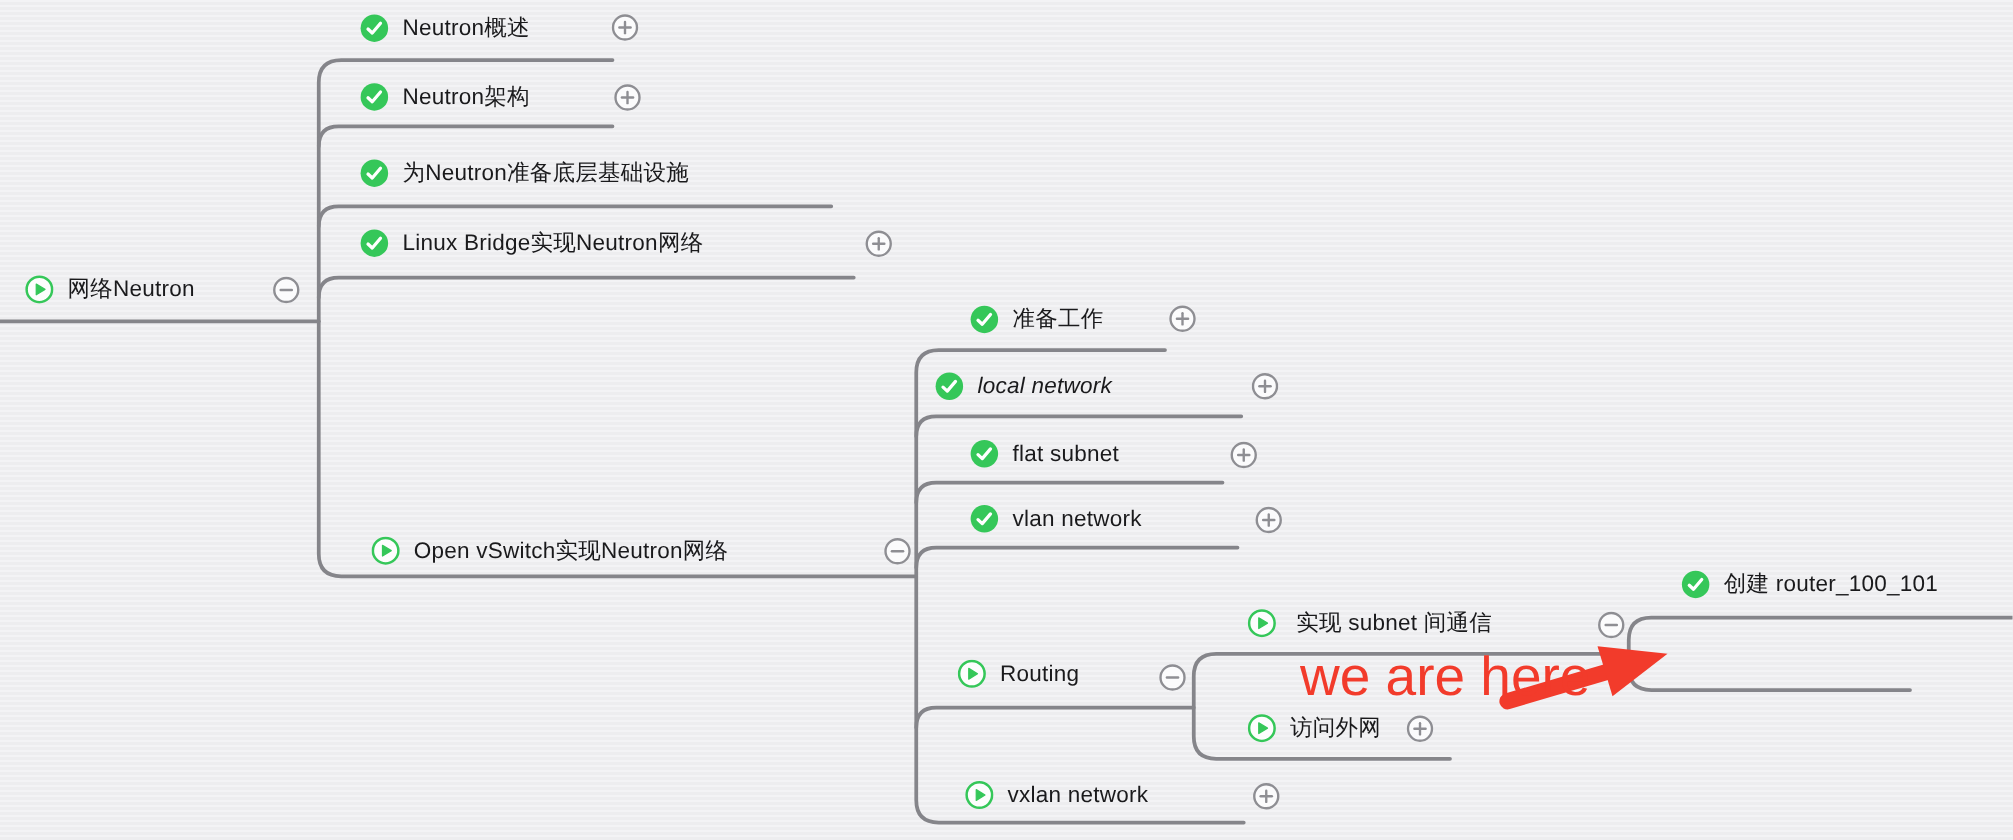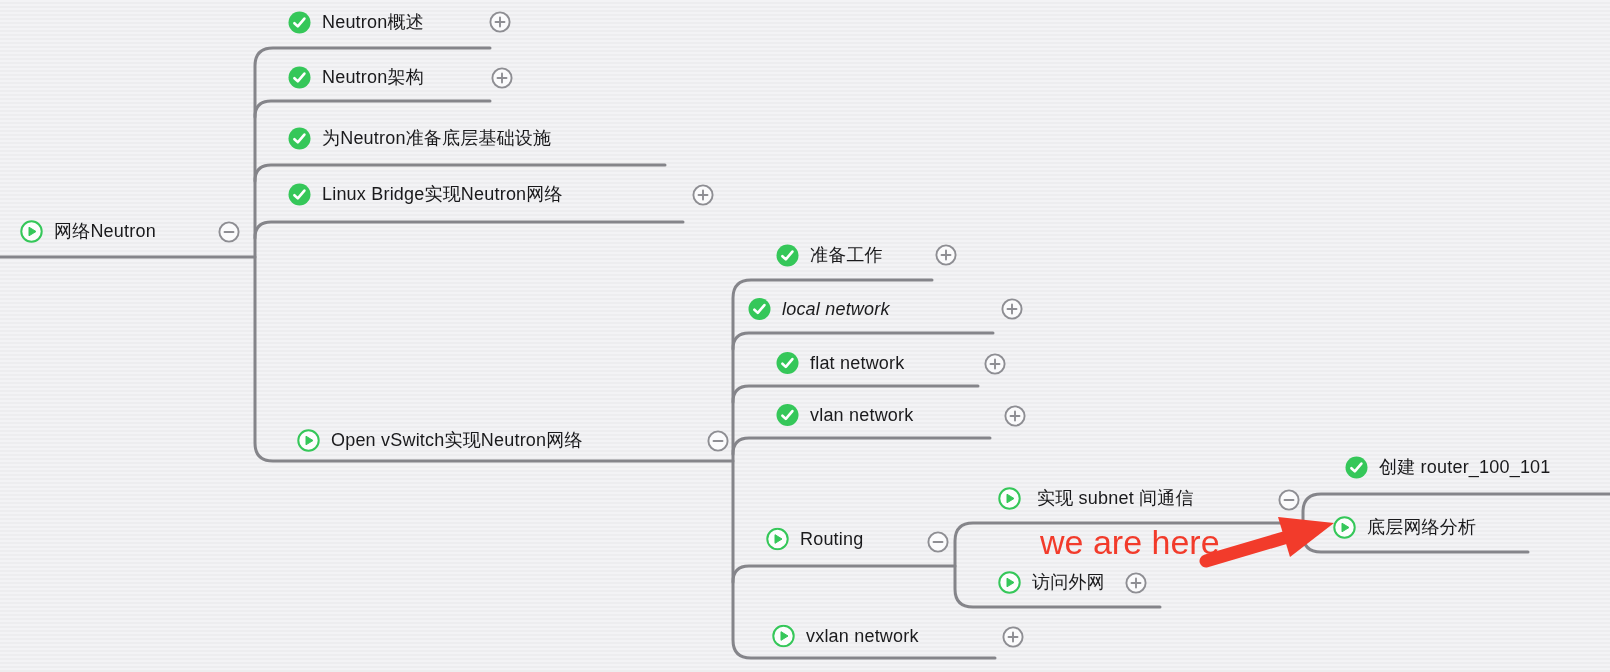--- a/index.html
+++ b/index.html
@@ -50,21 +50,21 @@
   .toggle{
     position:absolute;
     transform:translate(-50%,-50%);
     width:22px;height:22px;
     z-index:4;
     cursor:pointer;
   }
   #annotation{
     position:absolute;
     left:1040px;top:519px;
-    font-size:34px;
+    font-size:44px;
     line-height:46px;
     color:var(--red);
     z-index:2;
     white-space:nowrap;
   }
 </style>
 </head>
 <body>
 
 <div id="map">
@@ -182,21 +182,21 @@
     <div class="toggle" style="left: 1012px; top: 309px;"><svg width="22" height="22" viewBox="0 0 22 22">
         <circle cx="11" cy="11" r="9.6" fill="#fbfbfc" stroke="var(--toggle)" stroke-width="1.9"></circle>
         <line x1="6.5" y1="11" x2="15.5" y2="11" stroke="var(--toggle)" stroke-width="1.9" stroke-linecap="round"></line>
         <line x1="11" y1="6.5" x2="11" y2="15.5" stroke="var(--toggle)" stroke-width="1.9" stroke-linecap="round"></line>
       </svg></div>
     <div class="topic" style="left: 776px; top: 363px;">
       <svg class="status-icon" width="23" height="23" viewBox="0 0 23 23">
         <circle cx="11.5" cy="11.5" r="11" fill="var(--green)"></circle>
         <path d="M6.4 12.2 L9.8 15.4 L16.4 7.6" fill="none" stroke="#fff" stroke-width="2.6" stroke-linecap="round" stroke-linejoin="round"></path>
       </svg>
-      <span class="label">flat network</span>
+      <span class="label">flat subnet</span>
     </div>
     <div class="toggle" style="left: 995px; top: 364px;"><svg width="22" height="22" viewBox="0 0 22 22">
         <circle cx="11" cy="11" r="9.6" fill="#fbfbfc" stroke="var(--toggle)" stroke-width="1.9"></circle>
         <line x1="6.5" y1="11" x2="15.5" y2="11" stroke="var(--toggle)" stroke-width="1.9" stroke-linecap="round"></line>
         <line x1="11" y1="6.5" x2="11" y2="15.5" stroke="var(--toggle)" stroke-width="1.9" stroke-linecap="round"></line>
       </svg></div>
     <div class="topic" style="left: 776px; top: 415px;">
       <svg class="status-icon" width="23" height="23" viewBox="0 0 23 23">
         <circle cx="11.5" cy="11.5" r="11" fill="var(--green)"></circle>
         <path d="M6.4 12.2 L9.8 15.4 L16.4 7.6" fill="none" stroke="#fff" stroke-width="2.6" stroke-linecap="round" stroke-linejoin="round"></path>
@@ -230,27 +230,20 @@
         <circle cx="11" cy="11" r="9.6" fill="#fbfbfc" stroke="var(--toggle)" stroke-width="1.9"></circle>
         <line x1="6.5" y1="11" x2="15.5" y2="11" stroke="var(--toggle)" stroke-width="1.9" stroke-linecap="round"></line>
       </svg></div>
     <div class="topic" style="left: 1345px; top: 467px;">
       <svg class="status-icon" width="23" height="23" viewBox="0 0 23 23">
         <circle cx="11.5" cy="11.5" r="11" fill="var(--green)"></circle>
         <path d="M6.4 12.2 L9.8 15.4 L16.4 7.6" fill="none" stroke="#fff" stroke-width="2.6" stroke-linecap="round" stroke-linejoin="round"></path>
       </svg>
       <span class="label">创建 router_100_101</span>
     </div>
-    <div class="topic" style="left: 1333px; top: 527px;">
-      <svg class="status-icon" width="23" height="23" viewBox="0 0 23 23">
-        <circle cx="11.5" cy="11.5" r="10.2" fill="#fdfdfd" stroke="var(--green)" stroke-width="2"></circle>
-        <path d="M9 7.2 L16 11.5 L9 15.8 Z" fill="var(--green)" stroke="var(--green)" stroke-width="1" stroke-linejoin="round"></path>
-      </svg>
-      <span class="label">底层网络分析</span>
-    </div>
     <div class="topic" style="left: 998px; top: 582px;">
       <svg class="status-icon" width="23" height="23" viewBox="0 0 23 23">
         <circle cx="11.5" cy="11.5" r="10.2" fill="#fdfdfd" stroke="var(--green)" stroke-width="2"></circle>
         <path d="M9 7.2 L16 11.5 L9 15.8 Z" fill="var(--green)" stroke="var(--green)" stroke-width="1" stroke-linejoin="round"></path>
       </svg>
       <span class="label">访问外网</span>
     </div>
     <div class="toggle" style="left: 1136px; top: 583px;"><svg width="22" height="22" viewBox="0 0 22 22">
         <circle cx="11" cy="11" r="9.6" fill="#fbfbfc" stroke="var(--toggle)" stroke-width="1.9"></circle>
         <line x1="6.5" y1="11" x2="15.5" y2="11" stroke="var(--toggle)" stroke-width="1.9" stroke-linecap="round"></line>

